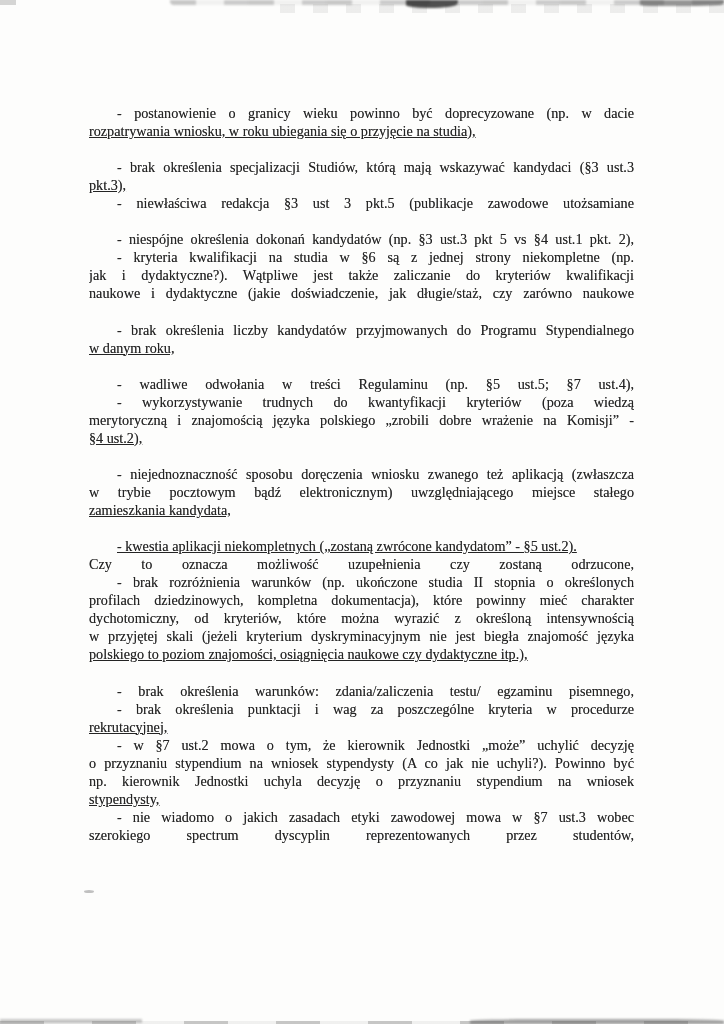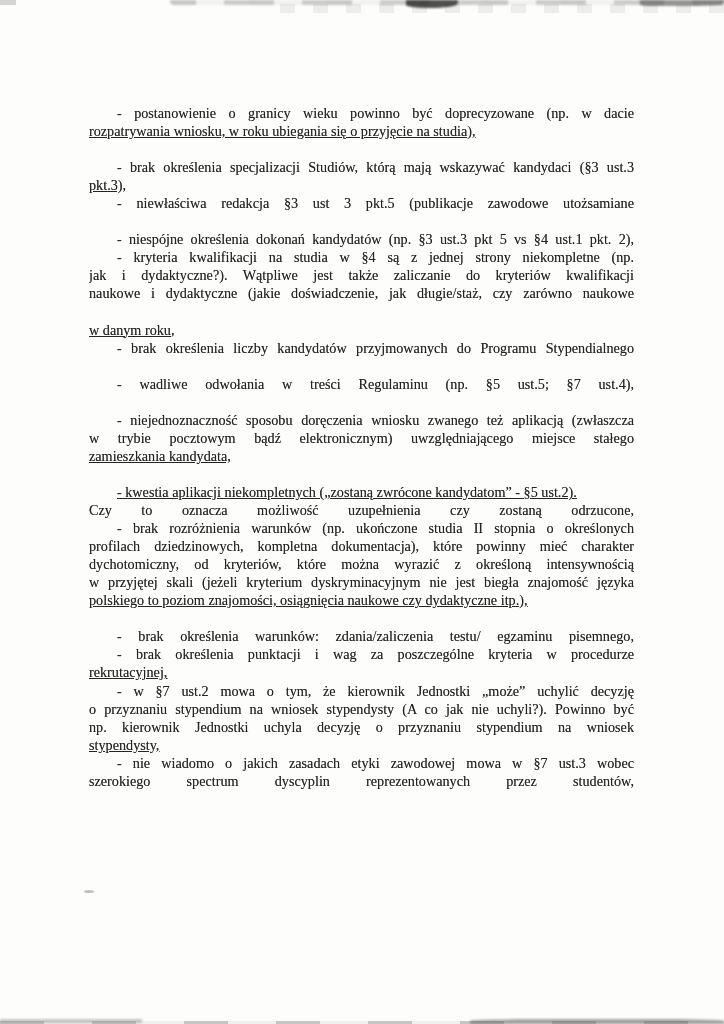--- a/index.html
+++ b/index.html
@@ -128,32 +128,37 @@
         <div class="line no-stretch">pkt.3),</div>
       </div>
       <div class="paragraph">
         <div class="line indent">- niewłaściwa redakcja §3 ust 3 pkt.5 (publikacje zawodowe utożsamiane</div>
       </div>
       <div class="spacer"></div>
       <div class="paragraph">
         <div class="line indent">- niespójne określenia dokonań kandydatów (np. §3 ust.3 pkt 5 vs §4 ust.1 pkt. 2),</div>
       </div>
       <div class="paragraph">
-        <div class="line indent">- kryteria kwalifikacji na studia w §4 są z jednej strony niekompletne (np.</div>
+        <div class="line indent">- kryteria kwalifikacji na studia w §6 są z jednej strony niekompletne (np.</div>
         <div class="line">jak i dydaktyczne?). Wątpliwe jest także zaliczanie do kryteriów kwalifikacji</div>
         <div class="line">naukowe i dydaktyczne (jakie doświadczenie, jak długie/staż, czy zarówno naukowe</div>
       </div>
       <div class="spacer"></div>
       <div class="paragraph">
+        <div class="line indent">- brak określenia liczby kandydatów przyjmowanych do Programu Stypendialnego</div>
         <div class="line no-stretch">w danym roku,</div>
-        <div class="line indent">- brak określenia liczby kandydatów przyjmowanych do Programu Stypendialnego</div>
       </div>
       <div class="spacer"></div>
       <div class="paragraph">
         <div class="line indent">- wadliwe odwołania w treści Regulaminu (np. §5 ust.5; §7 ust.4),</div>
+      </div>
+      <div class="paragraph">
+        <div class="line indent">- wykorzystywanie trudnych do kwantyfikacji kryteriów (poza wiedzą</div>
+        <div class="line">merytoryczną i znajomością języka polskiego „zrobili dobre wrażenie na Komisji” -</div>
+        <div class="line no-stretch">§4 ust.2),</div>
       </div>
       <div class="spacer"></div>
       <div class="paragraph">
         <div class="line indent">- niejednoznaczność sposobu doręczenia wniosku zwanego też aplikacją (zwłaszcza</div>
         <div class="line">w trybie pocztowym bądź elektronicznym) uwzględniającego miejsce stałego</div>
         <div class="line no-stretch">zamieszkania kandydata,</div>
       </div>
       <div class="spacer"></div>
       <div class="paragraph">
         <div class="line indent no-stretch">- kwestia aplikacji niekompletnych („zostaną zwrócone kandydatom” - §5 ust.2).</div>

